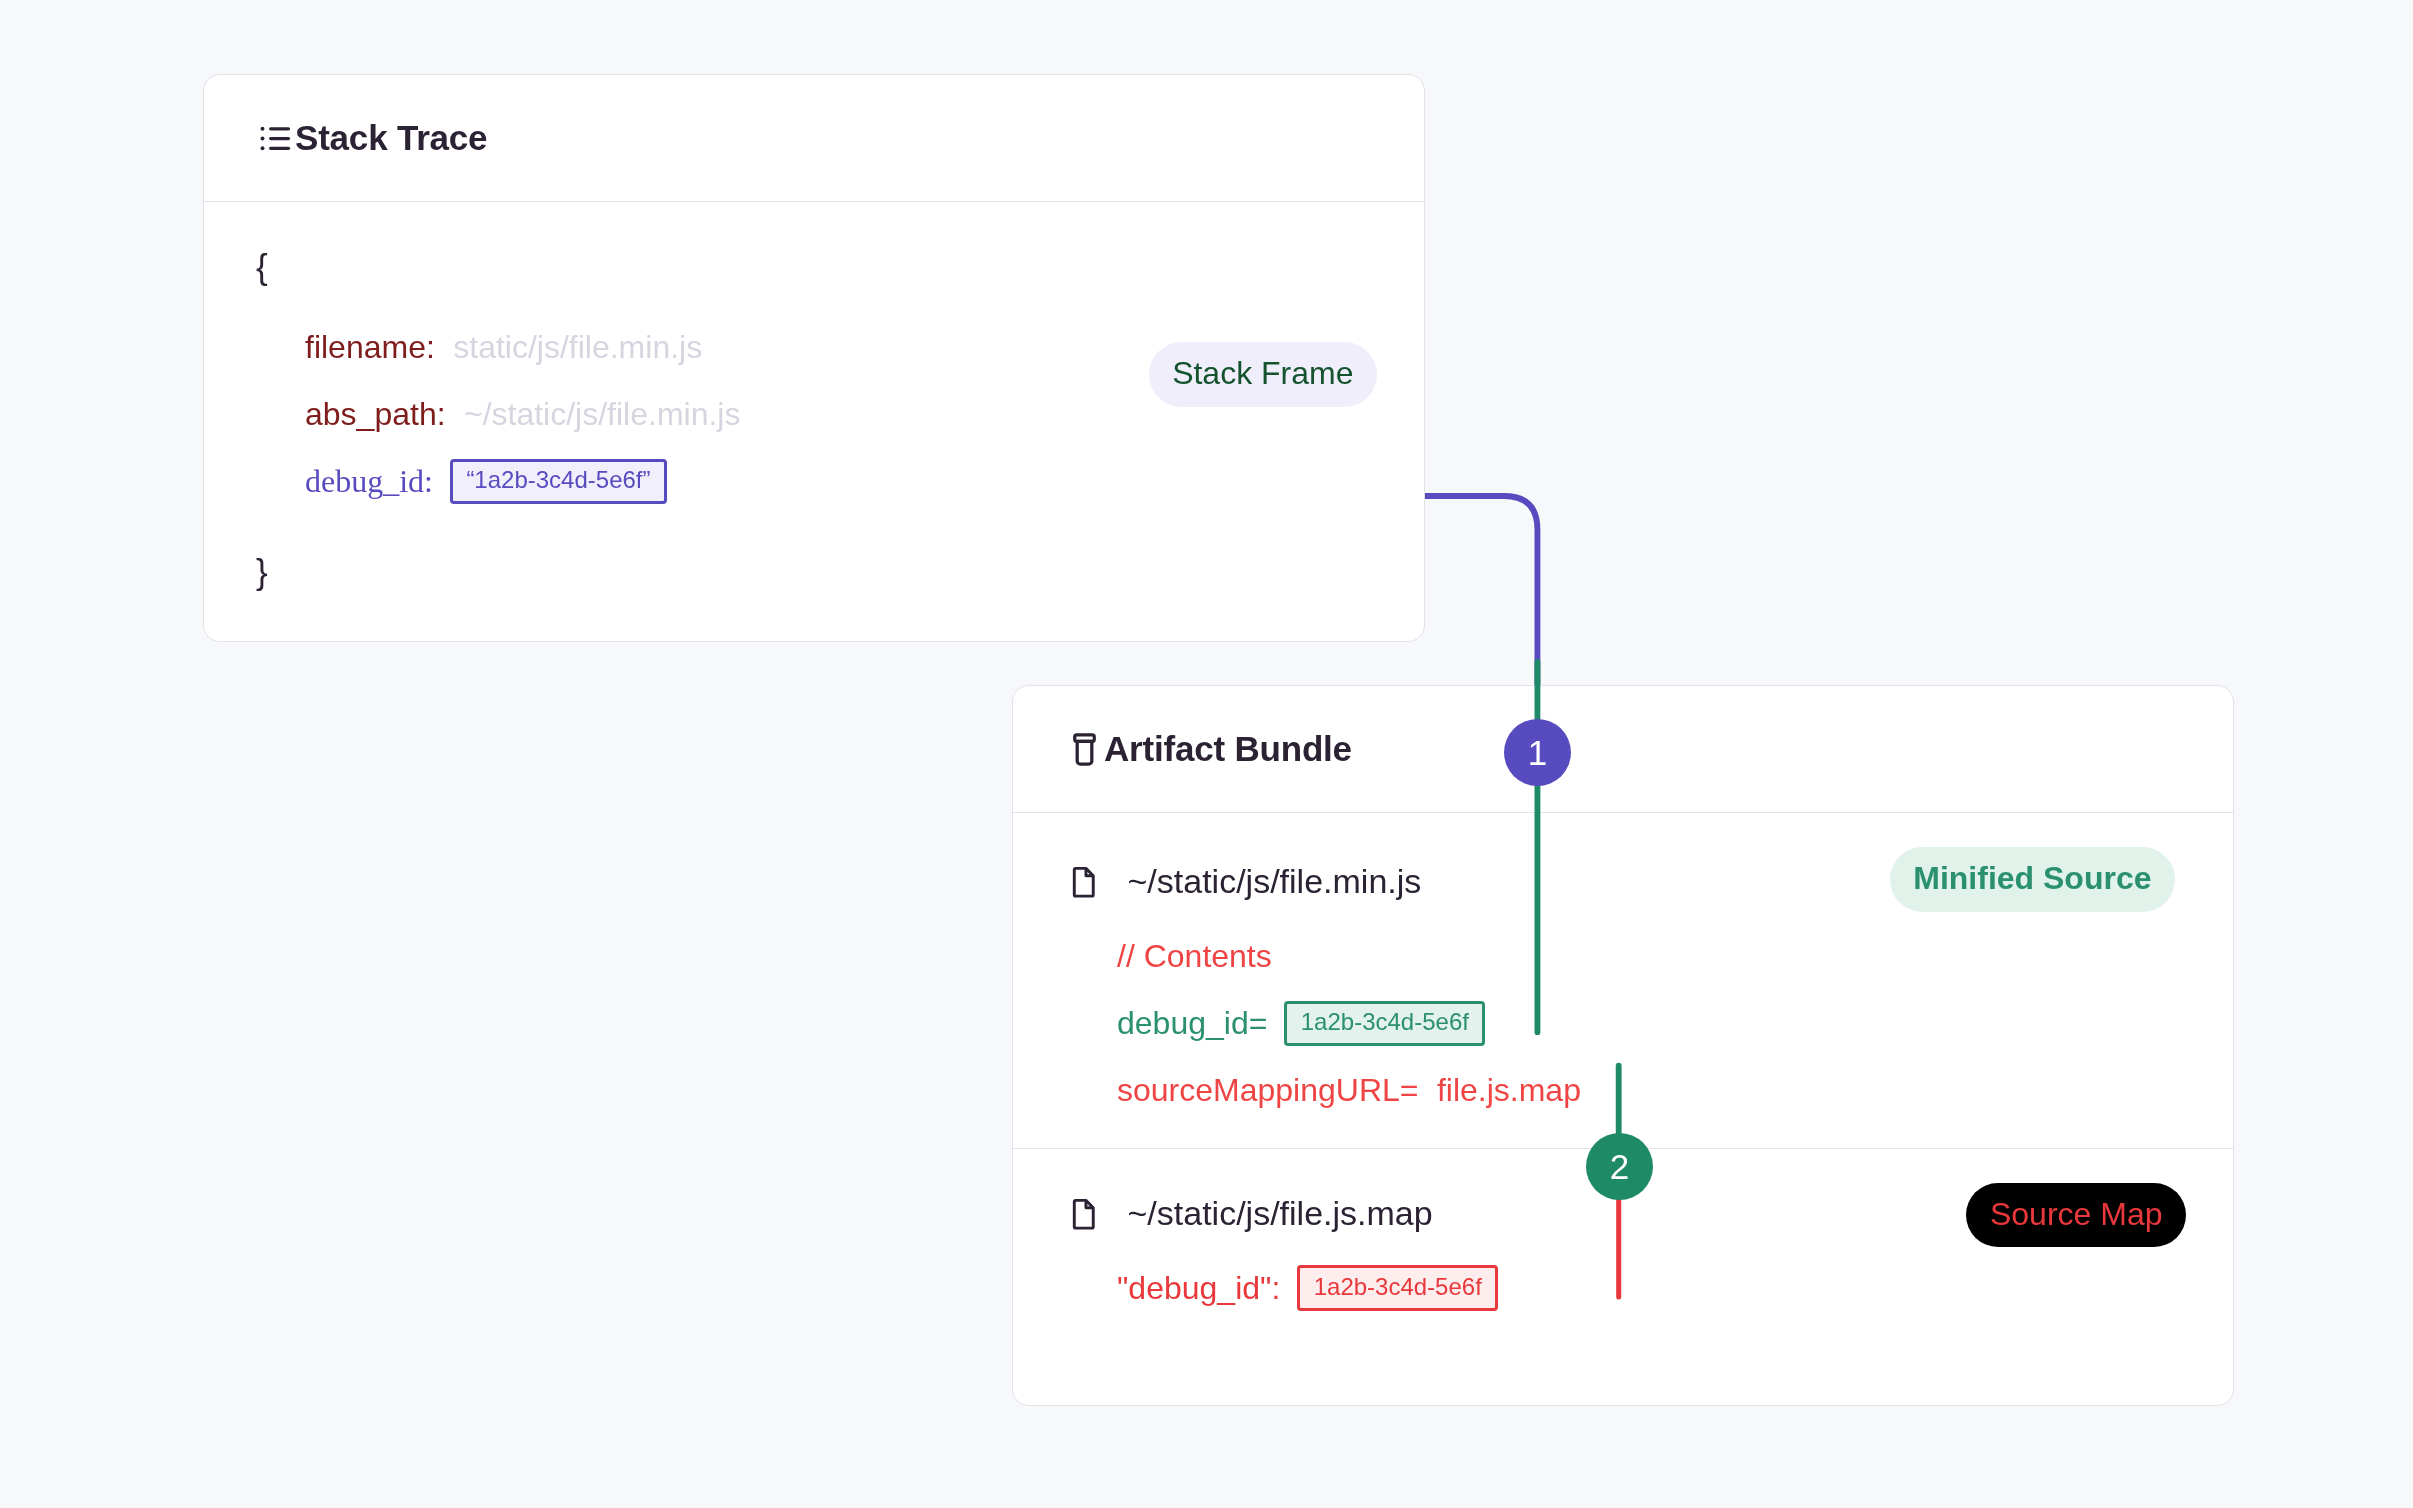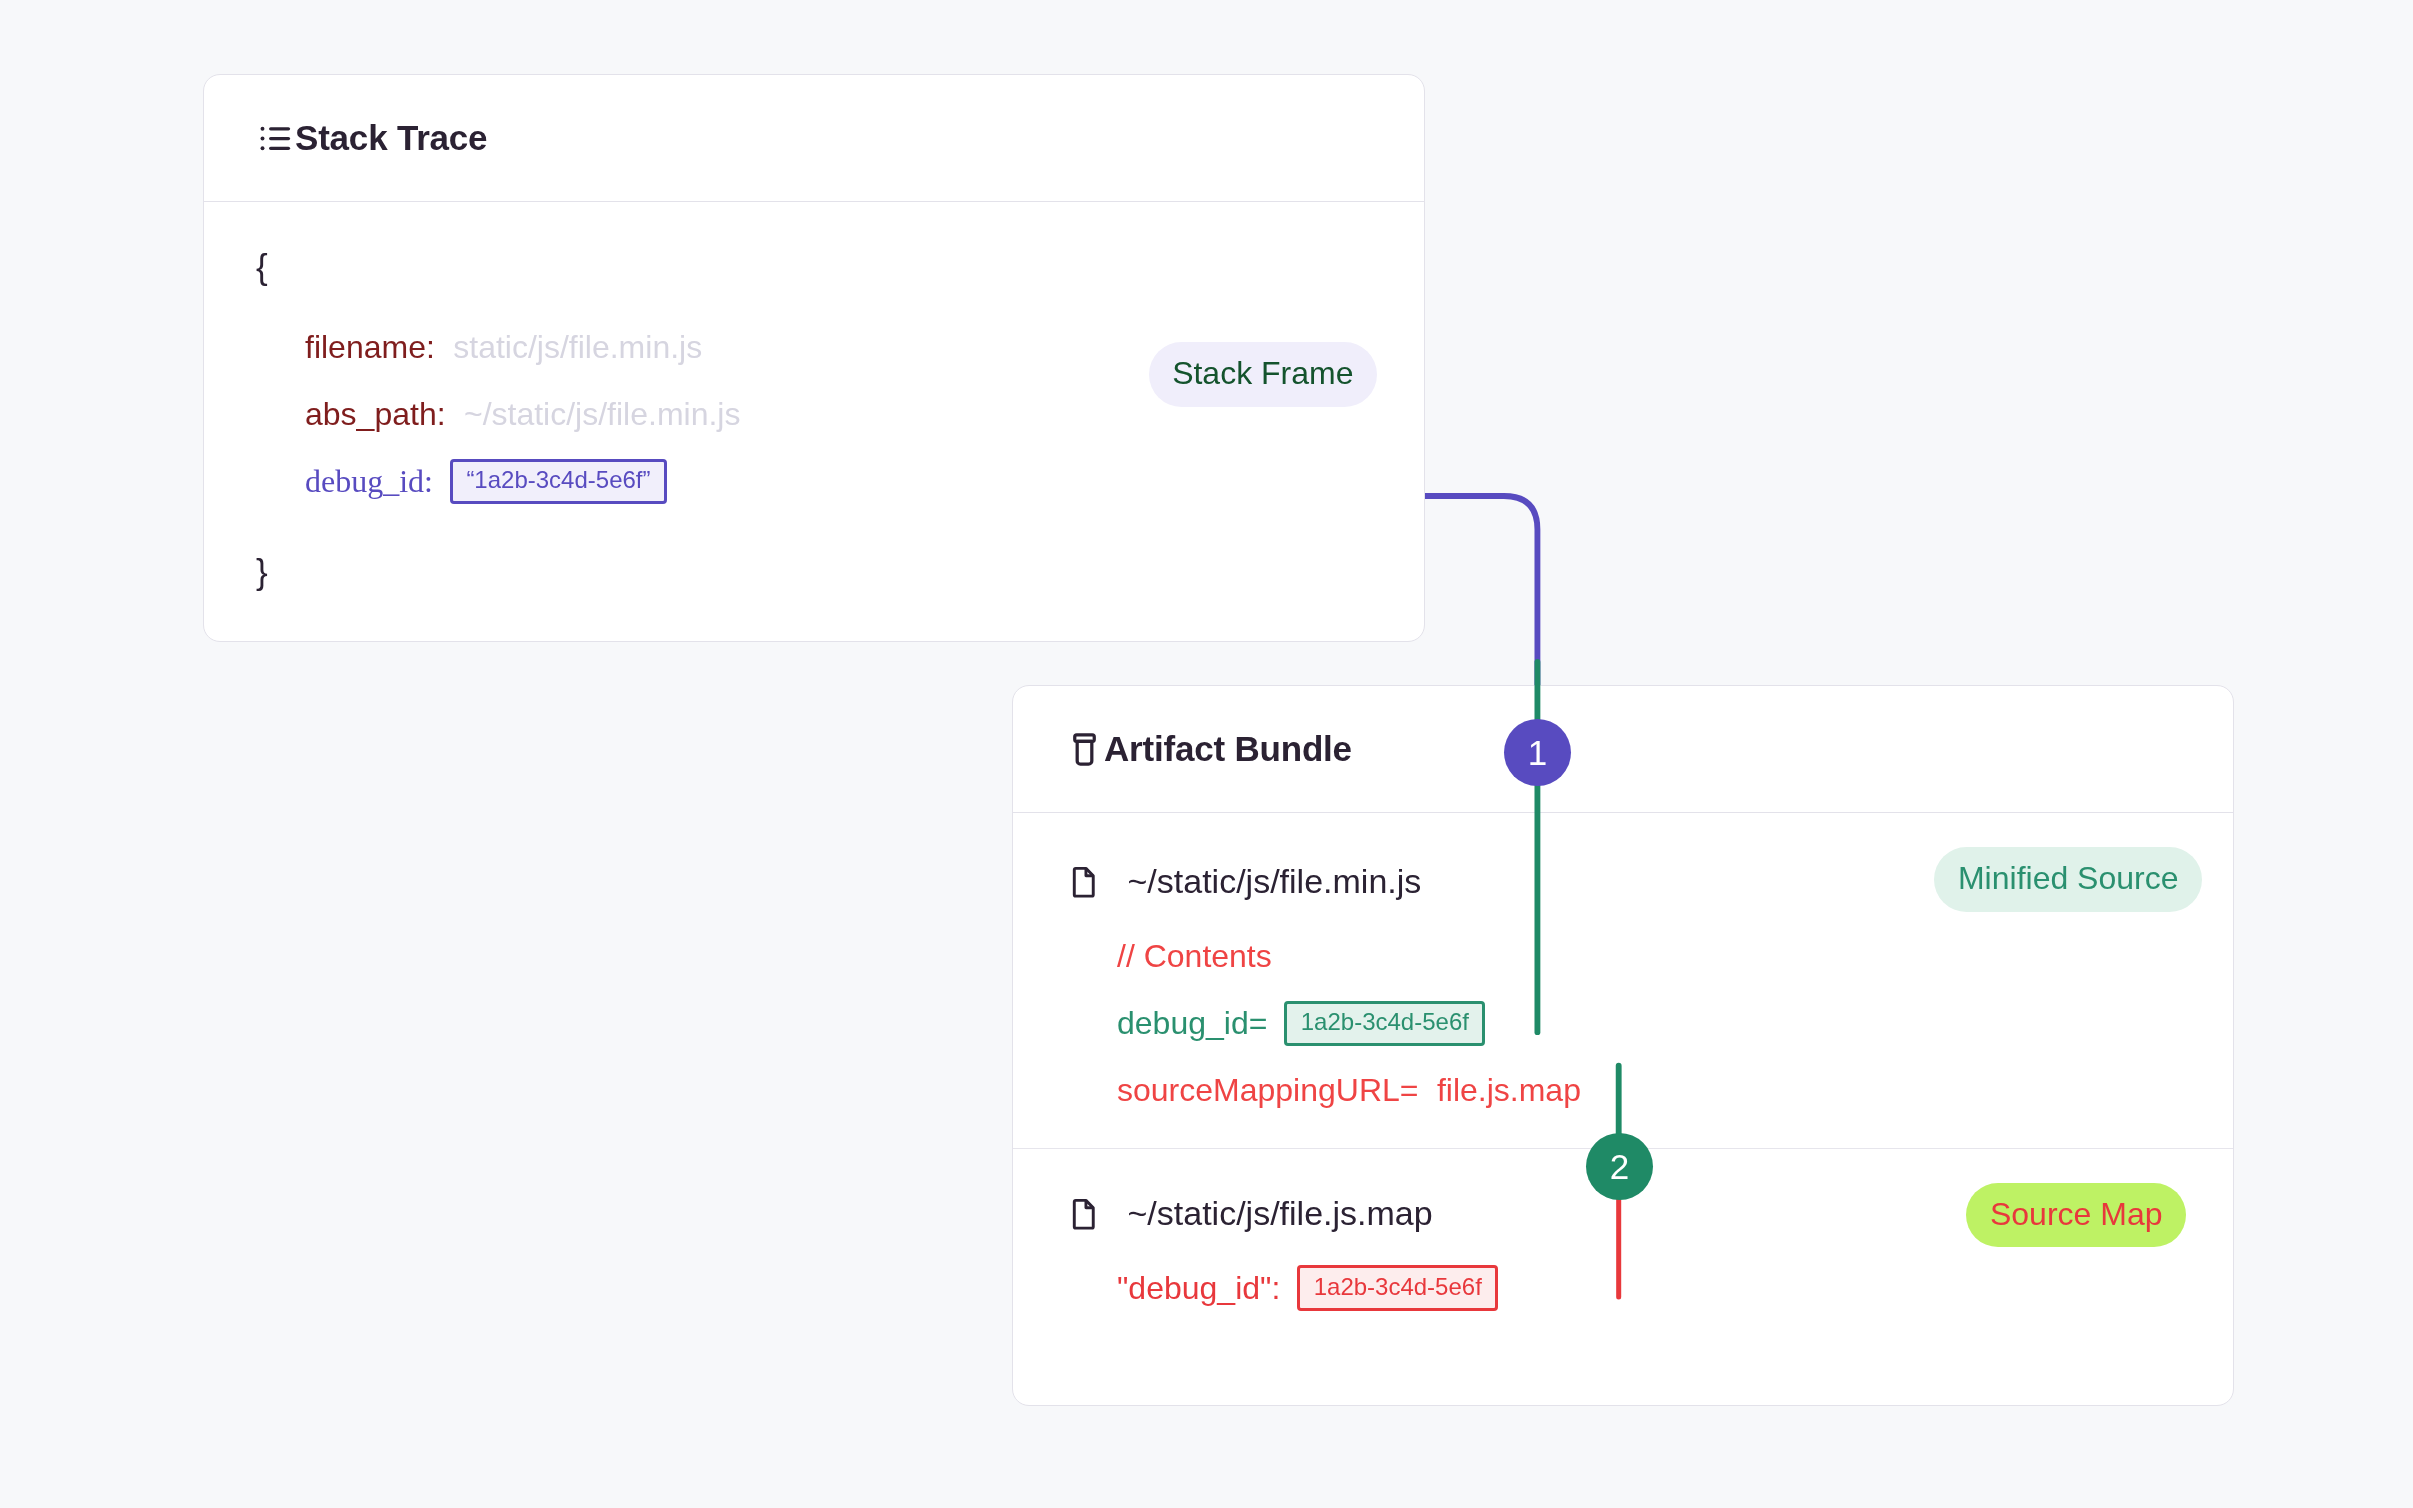--- a/index.html
+++ b/index.html
@@ -147,24 +147,24 @@
   .pill {
     position: absolute;
     border-radius: 837px;
     font-size: 32px;
     line-height: 1;
     padding: 15px 23.5px 17.6px 23.5px;
     white-space: nowrap;
   }
   .pill-purple { background: #f0eefb; color: #14532d; margin-top: 48px; }
   .pill-green  { background: #e0f2ea; color: #2a906f; }
-  .pill-red    { background: #bef264; color: #e8383c; }
+  .pill-red    { background: #000000; color: #e8383c; }
 
   #pill-stack-frame { right: 47px; top: 92px; }
-  #pill-minified    { right: 31px; top: 34px; }
+  #pill-minified    { right: 58px; top: 34px; font-weight: bold; }
   #pill-sourcemap   { right: 47px; top: 34px; }
 
   
   .ab-body { height: calc(100% - 127px); }
 
   .ab-section {
     position: relative;
     padding: 49px 52px 0 52px;
   }
   .ab-section.second {

